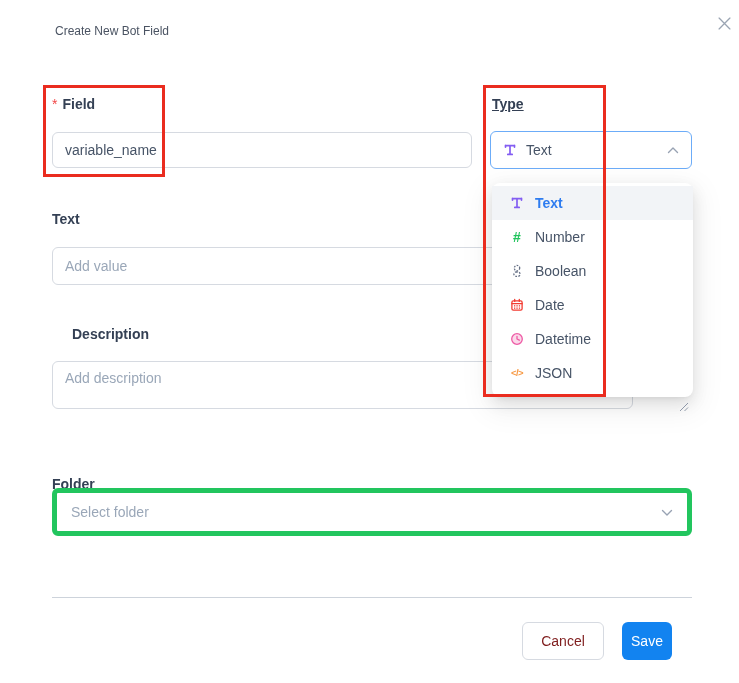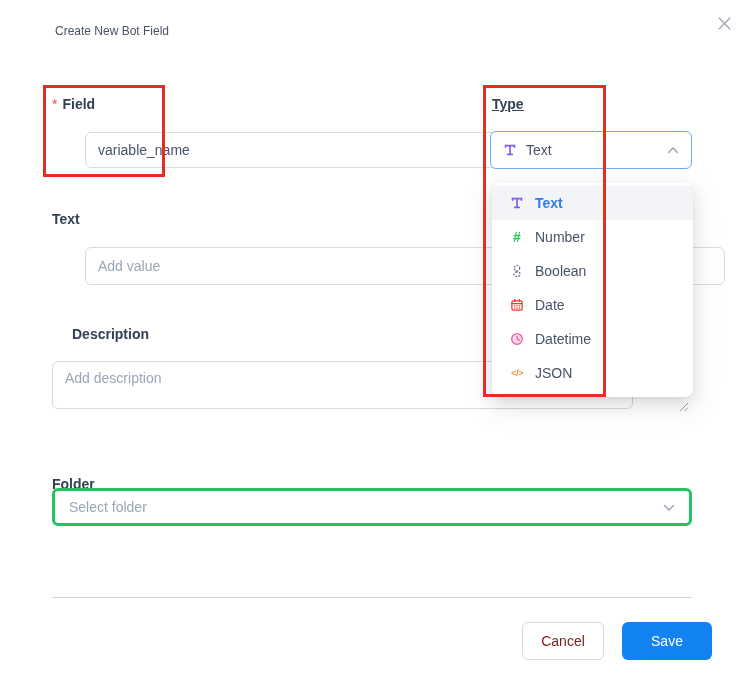--- a/index.html
+++ b/index.html
@@ -20,21 +20,21 @@
 
   .lbl-field{left:52px;top:96px;}
   .lbl-type{left:492px;top:96px;text-decoration:underline;}
   .lbl-value{left:52px;top:211px;}
   .lbl-desc{left:52px;top:326px;margin-left:20px;}
   .lbl-folder{left:52px;top:476px;}
 
   .text-input{
     border:1px solid #d6dae1;border-radius:6px;background:#fff;
     font-family:"Liberation Sans",sans-serif;font-size:14px;color:#475467;
-    padding:12px 12px;outline:none;margin-left:33px;
+    padding:12px 12px;outline:none;
   }
   .text-input::placeholder,.textarea::placeholder{color:#9aa7b8;opacity:1;}
   .inp-field{left:52px;top:132px;width:420px;height:36px;}
   .inp-value{left:52px;top:247px;width:640px;height:38px;}
 
   .textarea{
     left:52px;top:361px;width:581px;height:48px;
     border:1px solid #d6dae1;border-radius:6px;background:#fff;
     font-family:"Liberation Sans",sans-serif;font-size:14px;color:#0c4a6e;
     padding:8px 12px;resize:none;outline:none;
@@ -42,22 +42,22 @@
   .resize-grip{left:679px;top:398px;width:10px;height:10px;color:#98a2b3;}
 
   .type-select{
     left:490px;top:131px;width:202px;height:38px;
     border:1.5px solid #6cacf8;border-radius:6px;background:#fff;
     display:flex;align-items:center;gap:9px;padding:0 12px;cursor:pointer;
   }
   .type-select .sel-text{font-size:14px;color:#475467;flex:1;}
 
   .folder-select{
-    left:52px;top:488px;width:640px;height:38px;
-    border:3px solid #22c55e;border-radius:6px;background:#fff;
+    left:52px;top:488px;width:640px;height:48px;
+    border:5px solid #22c55e;border-radius:6px;background:#fff;
     display:flex;align-items:center;justify-content:space-between;
     padding:0 14px;cursor:pointer;
   }
   .folder-select .placeholder{font-size:14px;color:#9aa7b8;}
 
   .dropdown-caret{
     left:521px;top:178px;width:10px;height:10px;background:#fff;
     transform:rotate(45deg);z-index:21;
   }
   .dropdown{
@@ -80,21 +80,21 @@
   .icon-json{color:#f79a45;font-weight:700;font-size:9.5px;letter-spacing:-0.5px;line-height:14px;}
   .chev{color:#98a2b3;flex:none;}
 
   .divider{left:52px;top:597px;width:640px;height:1px;background:#cdd3db;}
 
   .btn{
     border-radius:6px;font-family:"Liberation Sans",sans-serif;font-size:14px;
     display:flex;align-items:center;justify-content:center;cursor:pointer;
   }
   .btn-cancel{left:522px;top:622px;width:82px;height:38px;background:#fff;border:1px solid #d6dae1;color:#7f1d1d;}
-  .btn-save{left:622px;top:622px;width:90px;height:38px;background:#1283f0;border:none;color:#fff;}
+  .btn-save{left:622px;top:622px;width:50px;height:38px;background:#1283f0;border:none;color:#fff;}
 
   .annotation{border:3px solid #ea2c1f;z-index:40;pointer-events:none;background:transparent;}
   .anno-field{left:43px;top:85px;width:122px;height:92px;}
   .anno-type{left:483px;top:85px;width:123px;height:312px;}
 </style>
 </head>
 <body>
 
 <div class="modal">
 

